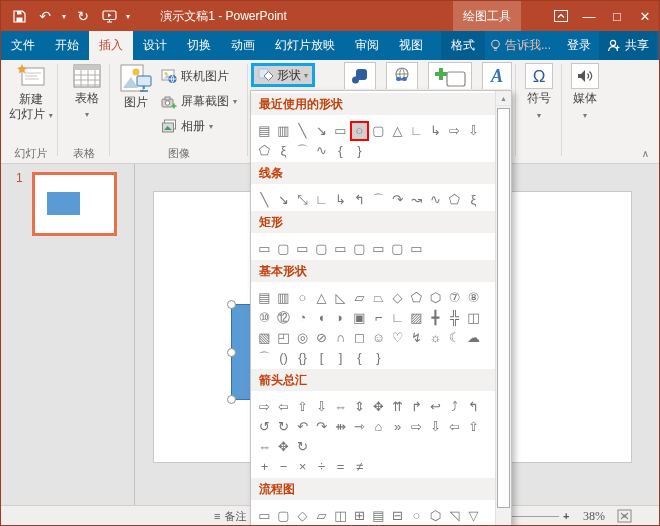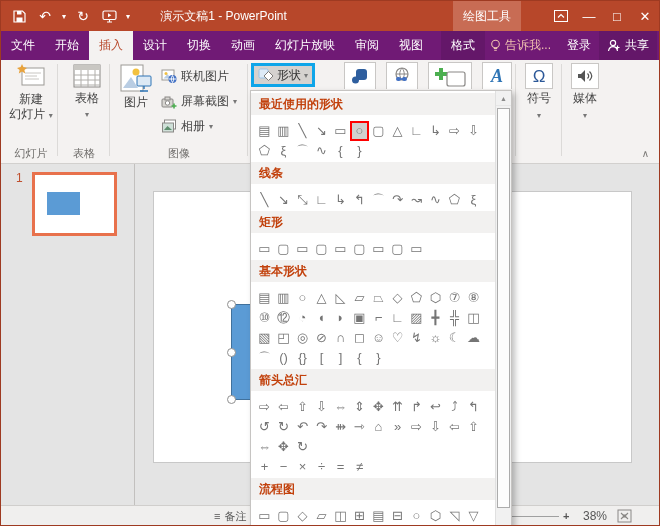--- a/index.html
+++ b/index.html
@@ -11,21 +11,21 @@
   .titlebar { position:absolute; left:0; top:0; width:100%; height:30px; background:#B7472A; color:#fff; }
   .qat { position:absolute; left:6px; top:0; height:30px; display:flex; align-items:center; gap:2px; }
   .qat .qbtn { width:24px; height:24px; display:flex; align-items:center; justify-content:center; color:#fff; font-size:14px; }
   .qat .caret { width:10px; font-size:8px; text-align:center; }
   .win-title { position:absolute; left:135px; top:0; width:175px; height:30px; line-height:30px; text-align:center; font-size:12px; white-space:nowrap; }
   .ctx-group { position:absolute; left:452px; top:0; width:68px; height:30px; line-height:30px; text-align:center; background:#C86C54; font-size:12px; }
   .winctl { position:absolute; right:0; top:0; height:30px; display:flex; }
   .winctl .wbtn { width:28px; height:30px; display:flex; align-items:center; justify-content:center; color:#fff; font-size:13px; }
 
   
-  .tabrow { position:absolute; left:0; top:30px; width:100%; height:29px; background:#701a75; display:flex; align-items:stretch; color:#fff; }
+  .tabrow { position:absolute; left:0; top:30px; width:100%; height:29px; background:#0369a1; display:flex; align-items:stretch; color:#fff; }
   .tab { padding:0 10px; line-height:29px; font-size:12px; white-space:nowrap; }
   .tab.selected { background:#F4F2F1; color:#B7472A; }
   .tab.contextual { margin-left:8px; background:rgba(0,0,0,0.10); }
   .tabrow-right { position:absolute; right:2px; top:30px; height:29px; display:flex; align-items:stretch; color:#fff; }
   .tr-item { padding:0 8px; line-height:29px; display:flex; align-items:center; gap:4px; white-space:nowrap;justify-content:space-between; }
   .tr-item.tellme { color:#EFC0AF; }
   .tr-item.share { background:rgba(0,0,0,0.10); }
 
   
   .ribbon { position:absolute; left:0; top:59px; width:100%; height:104px; background:#F4F2F1; border-bottom:1px solid #D2D0CE; }
@@ -54,21 +54,21 @@
 
   
   .statusbar { position:absolute; left:0; top:504px; width:100%; height:22px; background:#F0EFEE; border-top:1px solid #D0CECC;
                color:#565656; font-size:11px; }
   .sb-left { position:absolute; left:8px; top:0; line-height:21px; }
   .sb-notes { position:absolute; left:213px; top:0; line-height:21px; display:flex; gap:4px; align-items:center; }
   .sb-comment { position:absolute; left:283px; top:4px; }
   .sb-zoomslider { position:absolute; left:496px; top:10px; width:62px; height:1px; background:#A0A0A0; }
   .sb-zoomslider::before { content:""; position:absolute; left:0; top:-3px; width:1px; height:7px; background:#A0A0A0; }
   .sb-plus { position:absolute; left:562px; top:0; line-height:21px; font-weight:bold; color:#555; }
-  .sb-zoomval { position:absolute; left:582px; top:0; line-height:21px; font-size:12px; }
+  .sb-zoomval { position:absolute; left:582px; top:0; line-height:21px; font-size:12px;font-family:Liberation Serif, serif; }
   .sb-fit { position:absolute; left:616px; top:3px; }
 
   
   .shapes-menu { position:absolute; left:249px; top:89px; width:262px; height:437px; background:#fff;
                  border:1px solid #C6C4C2; box-shadow:3px 3px 6px rgba(0,0,0,0.25); z-index:10; display:flex; }
   .sm-content { width:245px; padding:1px 0 0 4px; }
   .sm-header { font-size:12px; font-weight:bold; color:#c2410c; background:#F2F1F0; padding:3px 0 2px 8px; margin:1px 0 6px -4px; }
   .sm-row { display:flex; }
   .sm-cell { width:19px; height:20px; line-height:20px; text-align:center; font-size:13px; color:#757575; }
   .sm-cell.hl { background:#D2D0CE; border:2px solid #FF0000; line-height:16px; }

